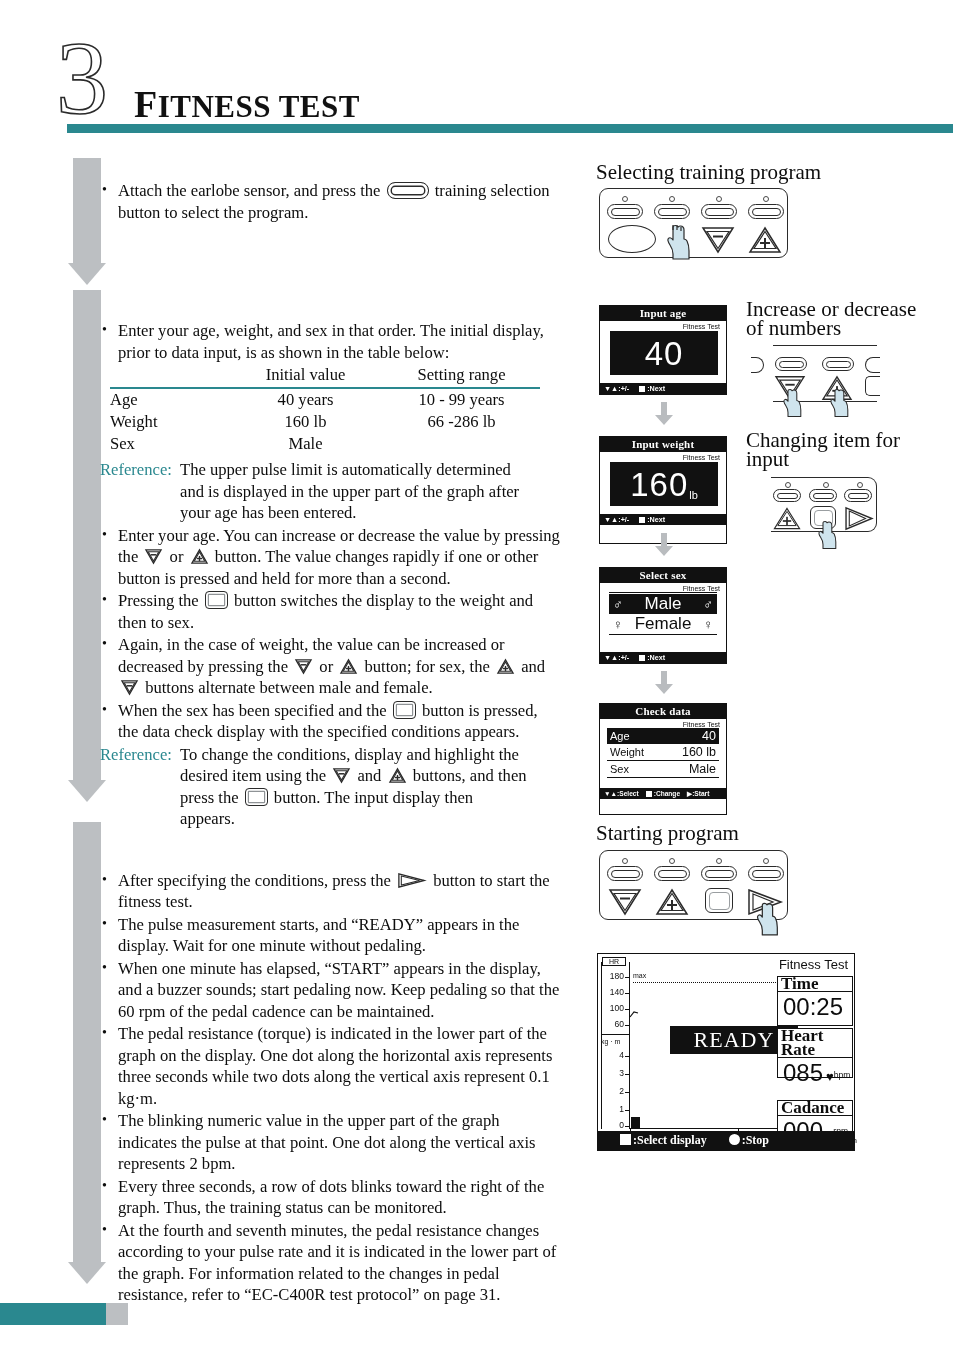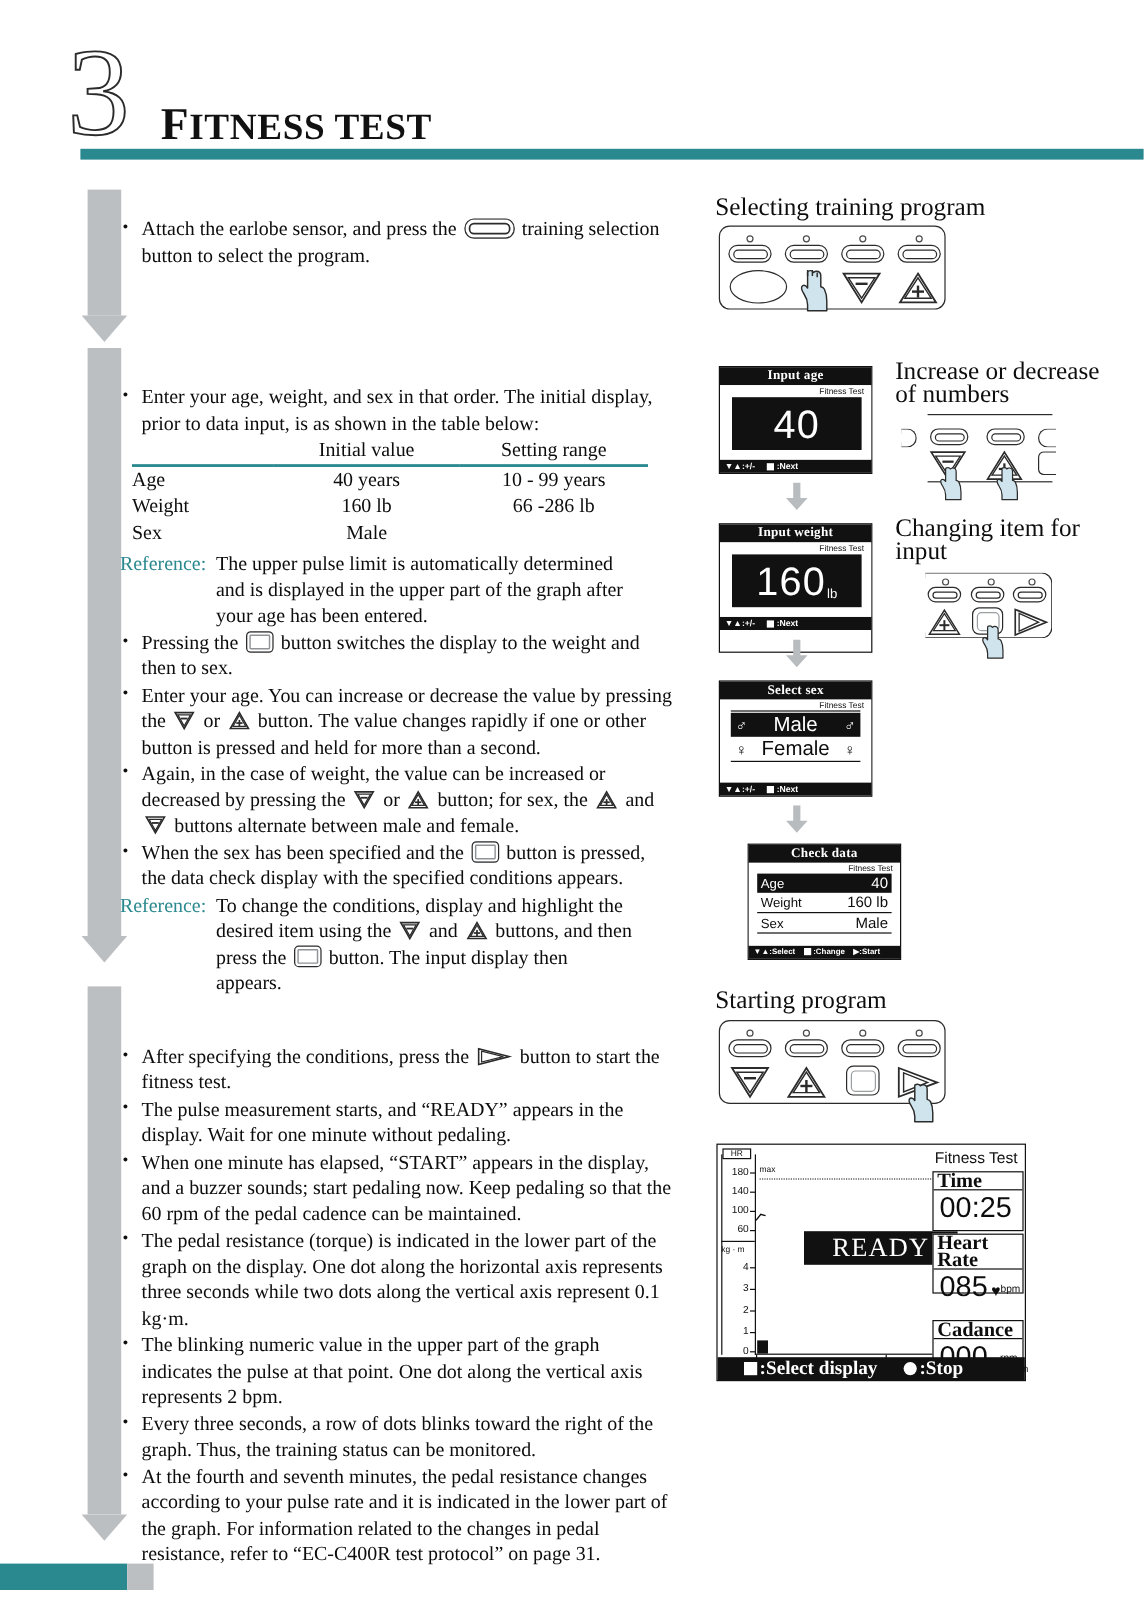--- a/index.html
+++ b/index.html
@@ -182,21 +182,21 @@
     border-bottom:1.4px solid #111;padding:0 3px;line-height:14px;
   }
   .statval{
     font-size:24px;line-height:28px;padding:1px 4px 0 5px;
     display:flex;align-items:baseline;justify-content:flex-start;
   }
   .statunit{font-size:8.5px;margin-left:auto;align-self:flex-end;padding-bottom:2px;}
   #fd-footer{
     position:absolute;left:0;right:0;bottom:0;height:19px;background:#111;
     color:#fff;display:flex;align-items:center;gap:22px;padding-left:22px;
-    font-family:"Liberation Serif",serif;font-weight:bold;font-size:16px;
+    font-family:"Liberation Serif",serif;font-weight:bold;font-size:12px;
   }
   .fsq{width:11px;height:11px;background:#fff;display:inline-block;margin-right:2px;vertical-align:-1px;}
   .fcir{width:11px;height:11px;background:#fff;border-radius:50%;display:inline-block;margin-right:2px;vertical-align:-1px;}
   
   #footer-bar{position:absolute;left:0;top:1303px;width:106px;height:22px;background:#2a888f;}
   #footer-sq{position:absolute;left:106px;top:1303px;width:22px;height:22px;background:#bcbfc2;}
 </style>
 </head>
 <body>
 
@@ -264,43 +264,43 @@
     </tbody>
   </table>
 
   <div class="ref-block">
     <span class="ref-label">Reference:</span>
     <span style="display:inline-block;width:352px;vertical-align:top;padding-left:4px;">The upper pulse limit is automatically determined and is displayed in the upper part of the graph after your age has been entered.</span>
   </div>
 
   <ul class="bullet-list" style="margin-top:1px;">
     <li>
-      <span>Pressing the</span>
-      <span class="ic ic-sq"></span>
-      <span>button switches the display to the weight and then to sex.</span>
-    </li>
-    <li>
       <span>Enter your age. You can increase or decrease the value by pressing the</span>
       <span class="ic ic-tri-dn">
         <svg viewBox="0 0 20 18" width="19" height="17">
           <path d="M2 2 L18 2 L10 16 Z" fill="#fff" stroke="#2b2b2b" stroke-width="1.4"></path>
           <path d="M4.4 4 L15.6 4 L10 13.8 Z" fill="none" stroke="#2b2b2b" stroke-width="1.1"></path>
           <rect x="7" y="6.4" width="6" height="1.6" fill="#2b2b2b"></rect>
         </svg>
       </span>
       <span>or</span>
       <span class="ic ic-tri-up">
         <svg viewBox="0 0 20 18" width="19" height="17">
           <path d="M10 2 L18 16 L2 16 Z" fill="#fff" stroke="#2b2b2b" stroke-width="1.4"></path>
           <path d="M10 4.3 L15.6 14 L4.4 14 Z" fill="none" stroke="#2b2b2b" stroke-width="1.1"></path>
           <rect x="7.2" y="10.4" width="5.6" height="1.5" fill="#2b2b2b"></rect>
           <rect x="9.25" y="8.4" width="1.5" height="5.6" fill="#2b2b2b"></rect>
         </svg>
       </span>
       <span>button. The value changes rapidly if one or other button is pressed and held for more than a second.</span>
+    </li>
+    <li>
+      <span>Pressing the</span>
+      <span class="ic ic-sq"></span>
+      <span>button switches the display to the weight and then to sex.</span>
     </li>
     <li>
       <span>Again, in the case of weight, the value can be increased or decreased by pressing the</span>
       <span class="ic ic-tri-dn">
         <svg viewBox="0 0 20 18" width="19" height="17">
           <path d="M2 2 L18 2 L10 16 Z" fill="#fff" stroke="#2b2b2b" stroke-width="1.4"></path>
           <path d="M4.4 4 L15.6 4 L10 13.8 Z" fill="none" stroke="#2b2b2b" stroke-width="1.1"></path>
           <rect x="7" y="6.4" width="6" height="1.6" fill="#2b2b2b"></rect>
         </svg>
       </span>
@@ -472,21 +472,21 @@
   </div>
   <div class="lcd-ft">
     <span><span>▼▲</span><span>:+/-</span></span>
     <span><span class="ft-sq"></span><span>:Next</span></span>
   </div>
 </div>
 <svg class="flowarrow" style="position:absolute;left:653px;top:668px;" width="20" height="24" viewBox="0 0 20 24">
   <path d="M7 0 L13 0 L13 13 L19 13 L10 23 L1 13 L7 13 Z" fill="#b9bcbf"></path>
 </svg>
 
-<div class="lcd" style="position:absolute;left:623px;top:703px;height:97px;">
+<div class="lcd" style="position:absolute;left:599px;top:703px;height:112px;">
   <div class="lcd-title">Check data</div>
   <div class="lcd-body" style="height:69px;">
     <div class="fitlab">Fitness Test</div>
     <div class="chkrow sel">
       <span>Age</span>
       <span class="v">40</span>
     </div>
     <div class="chkrow">
       <span>Weight</span>
       <span class="v">160 lb</span>

